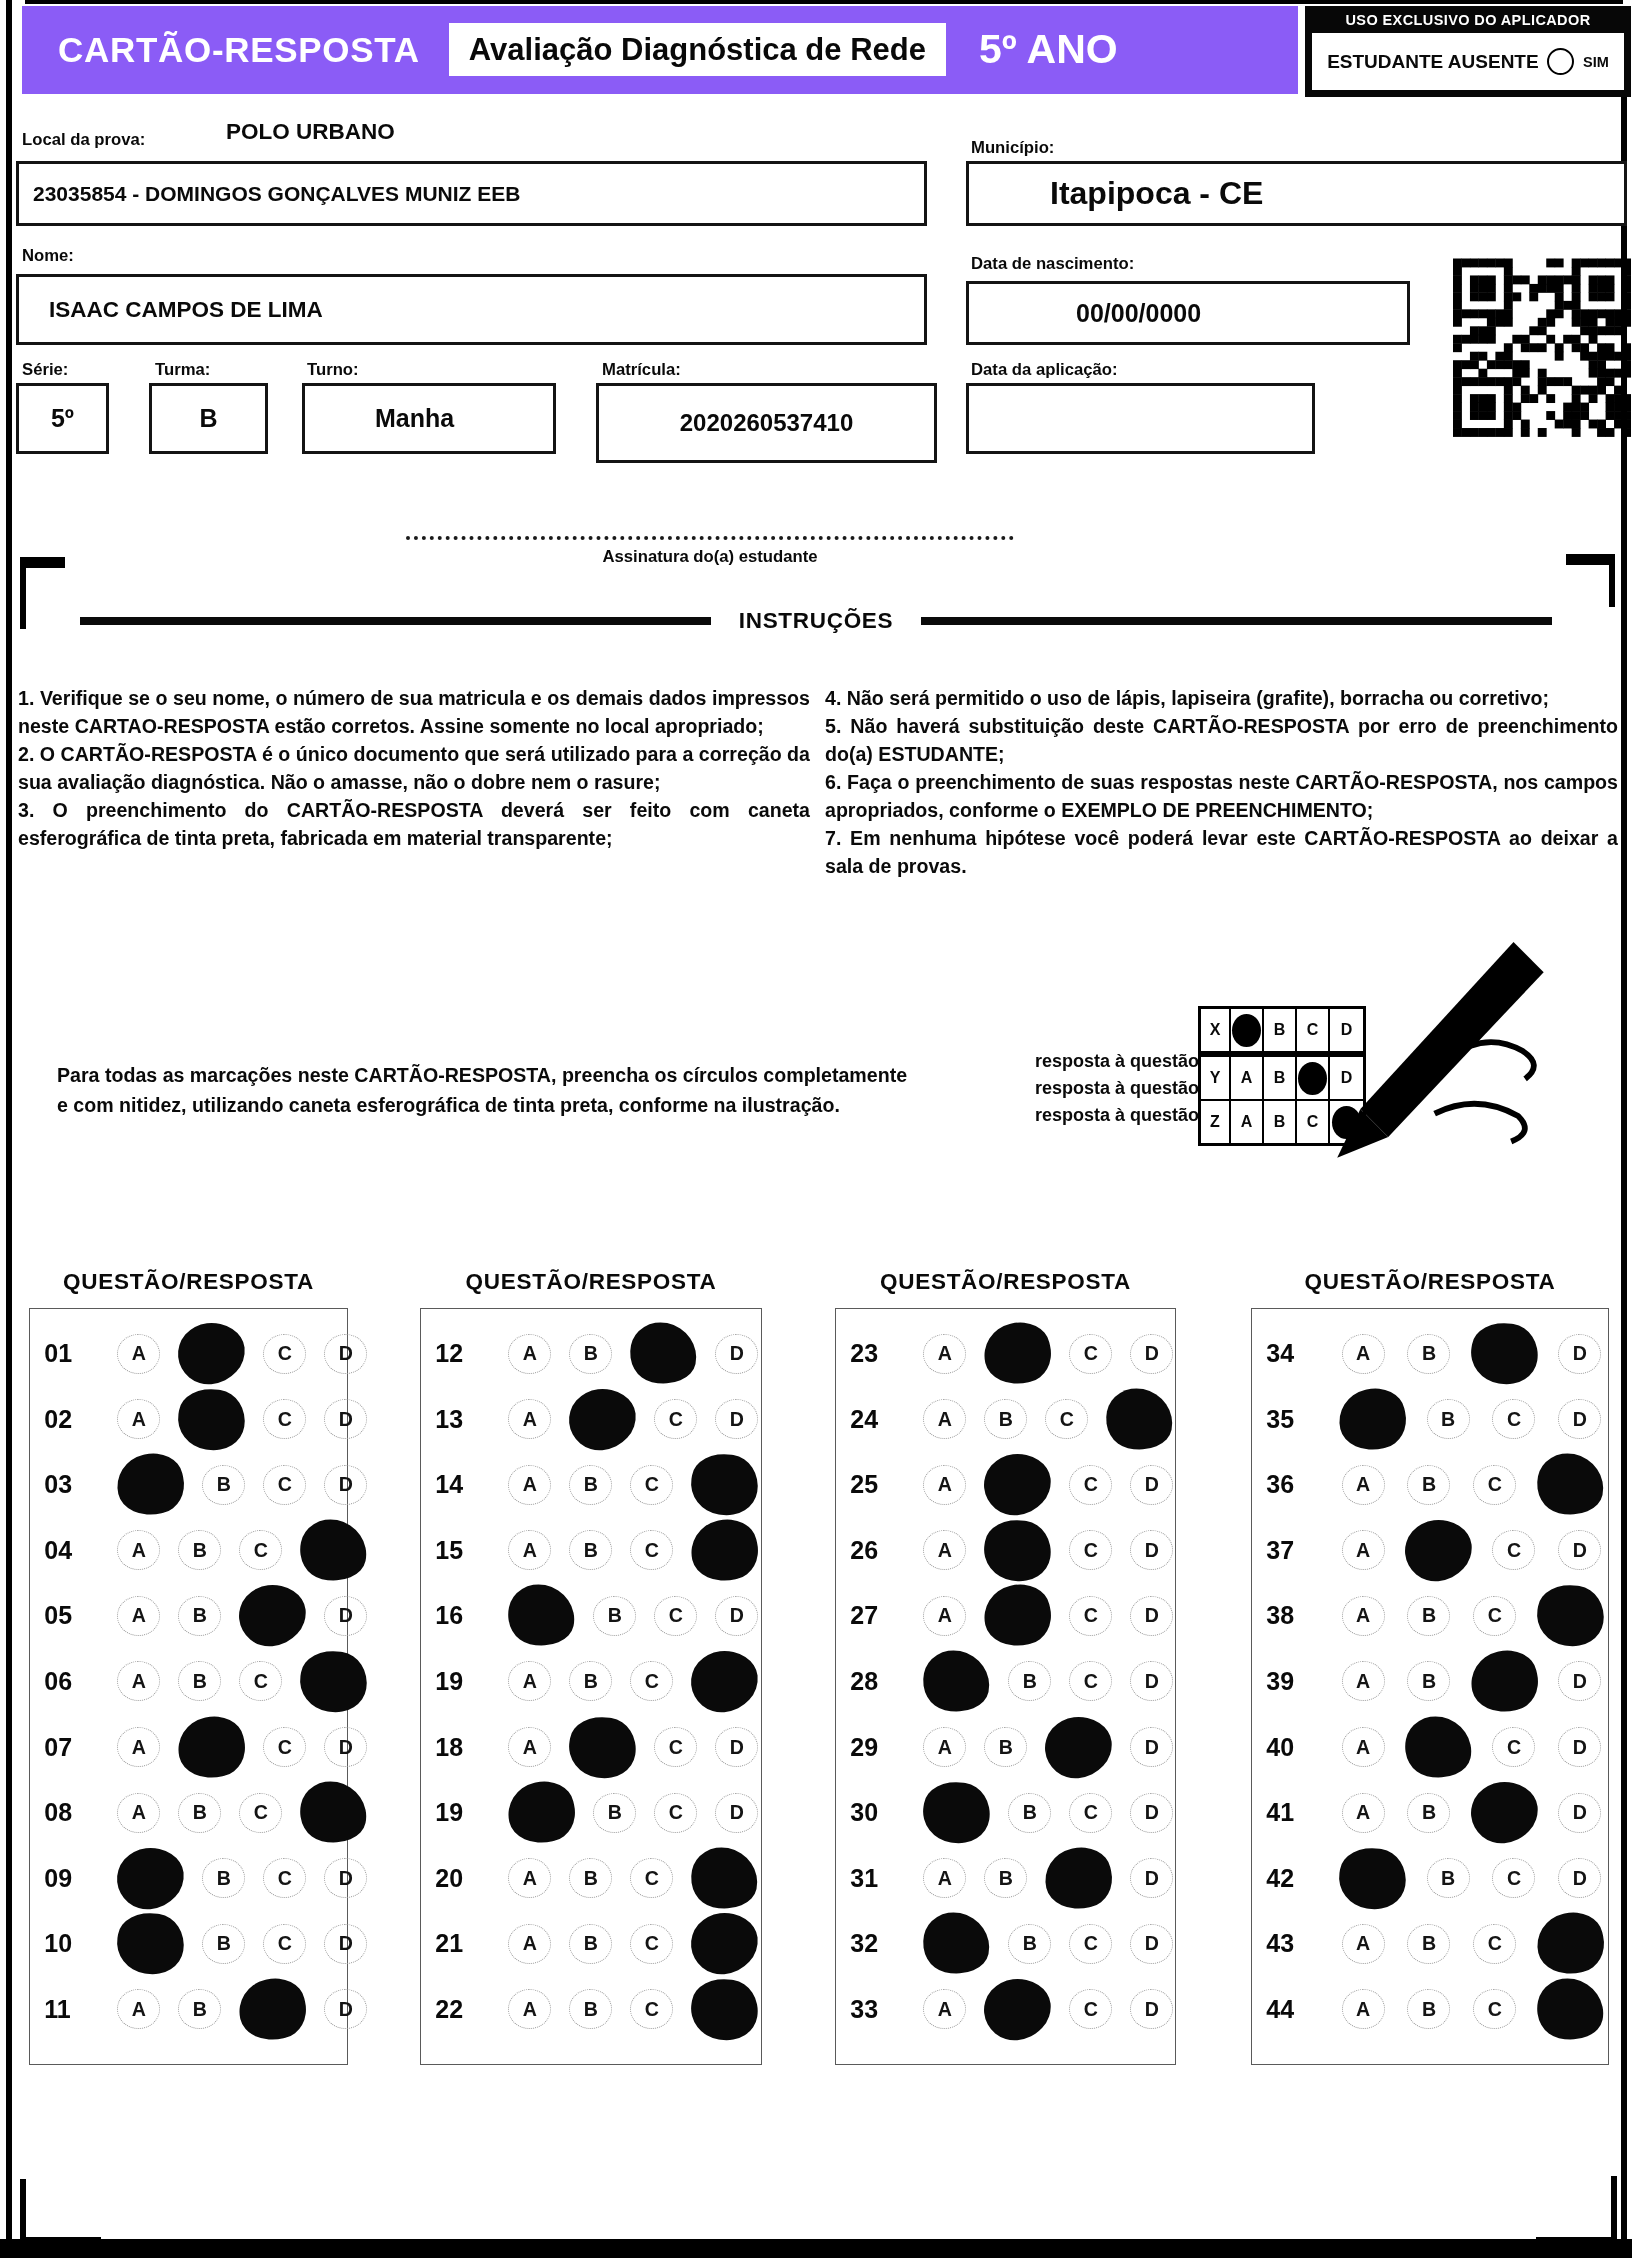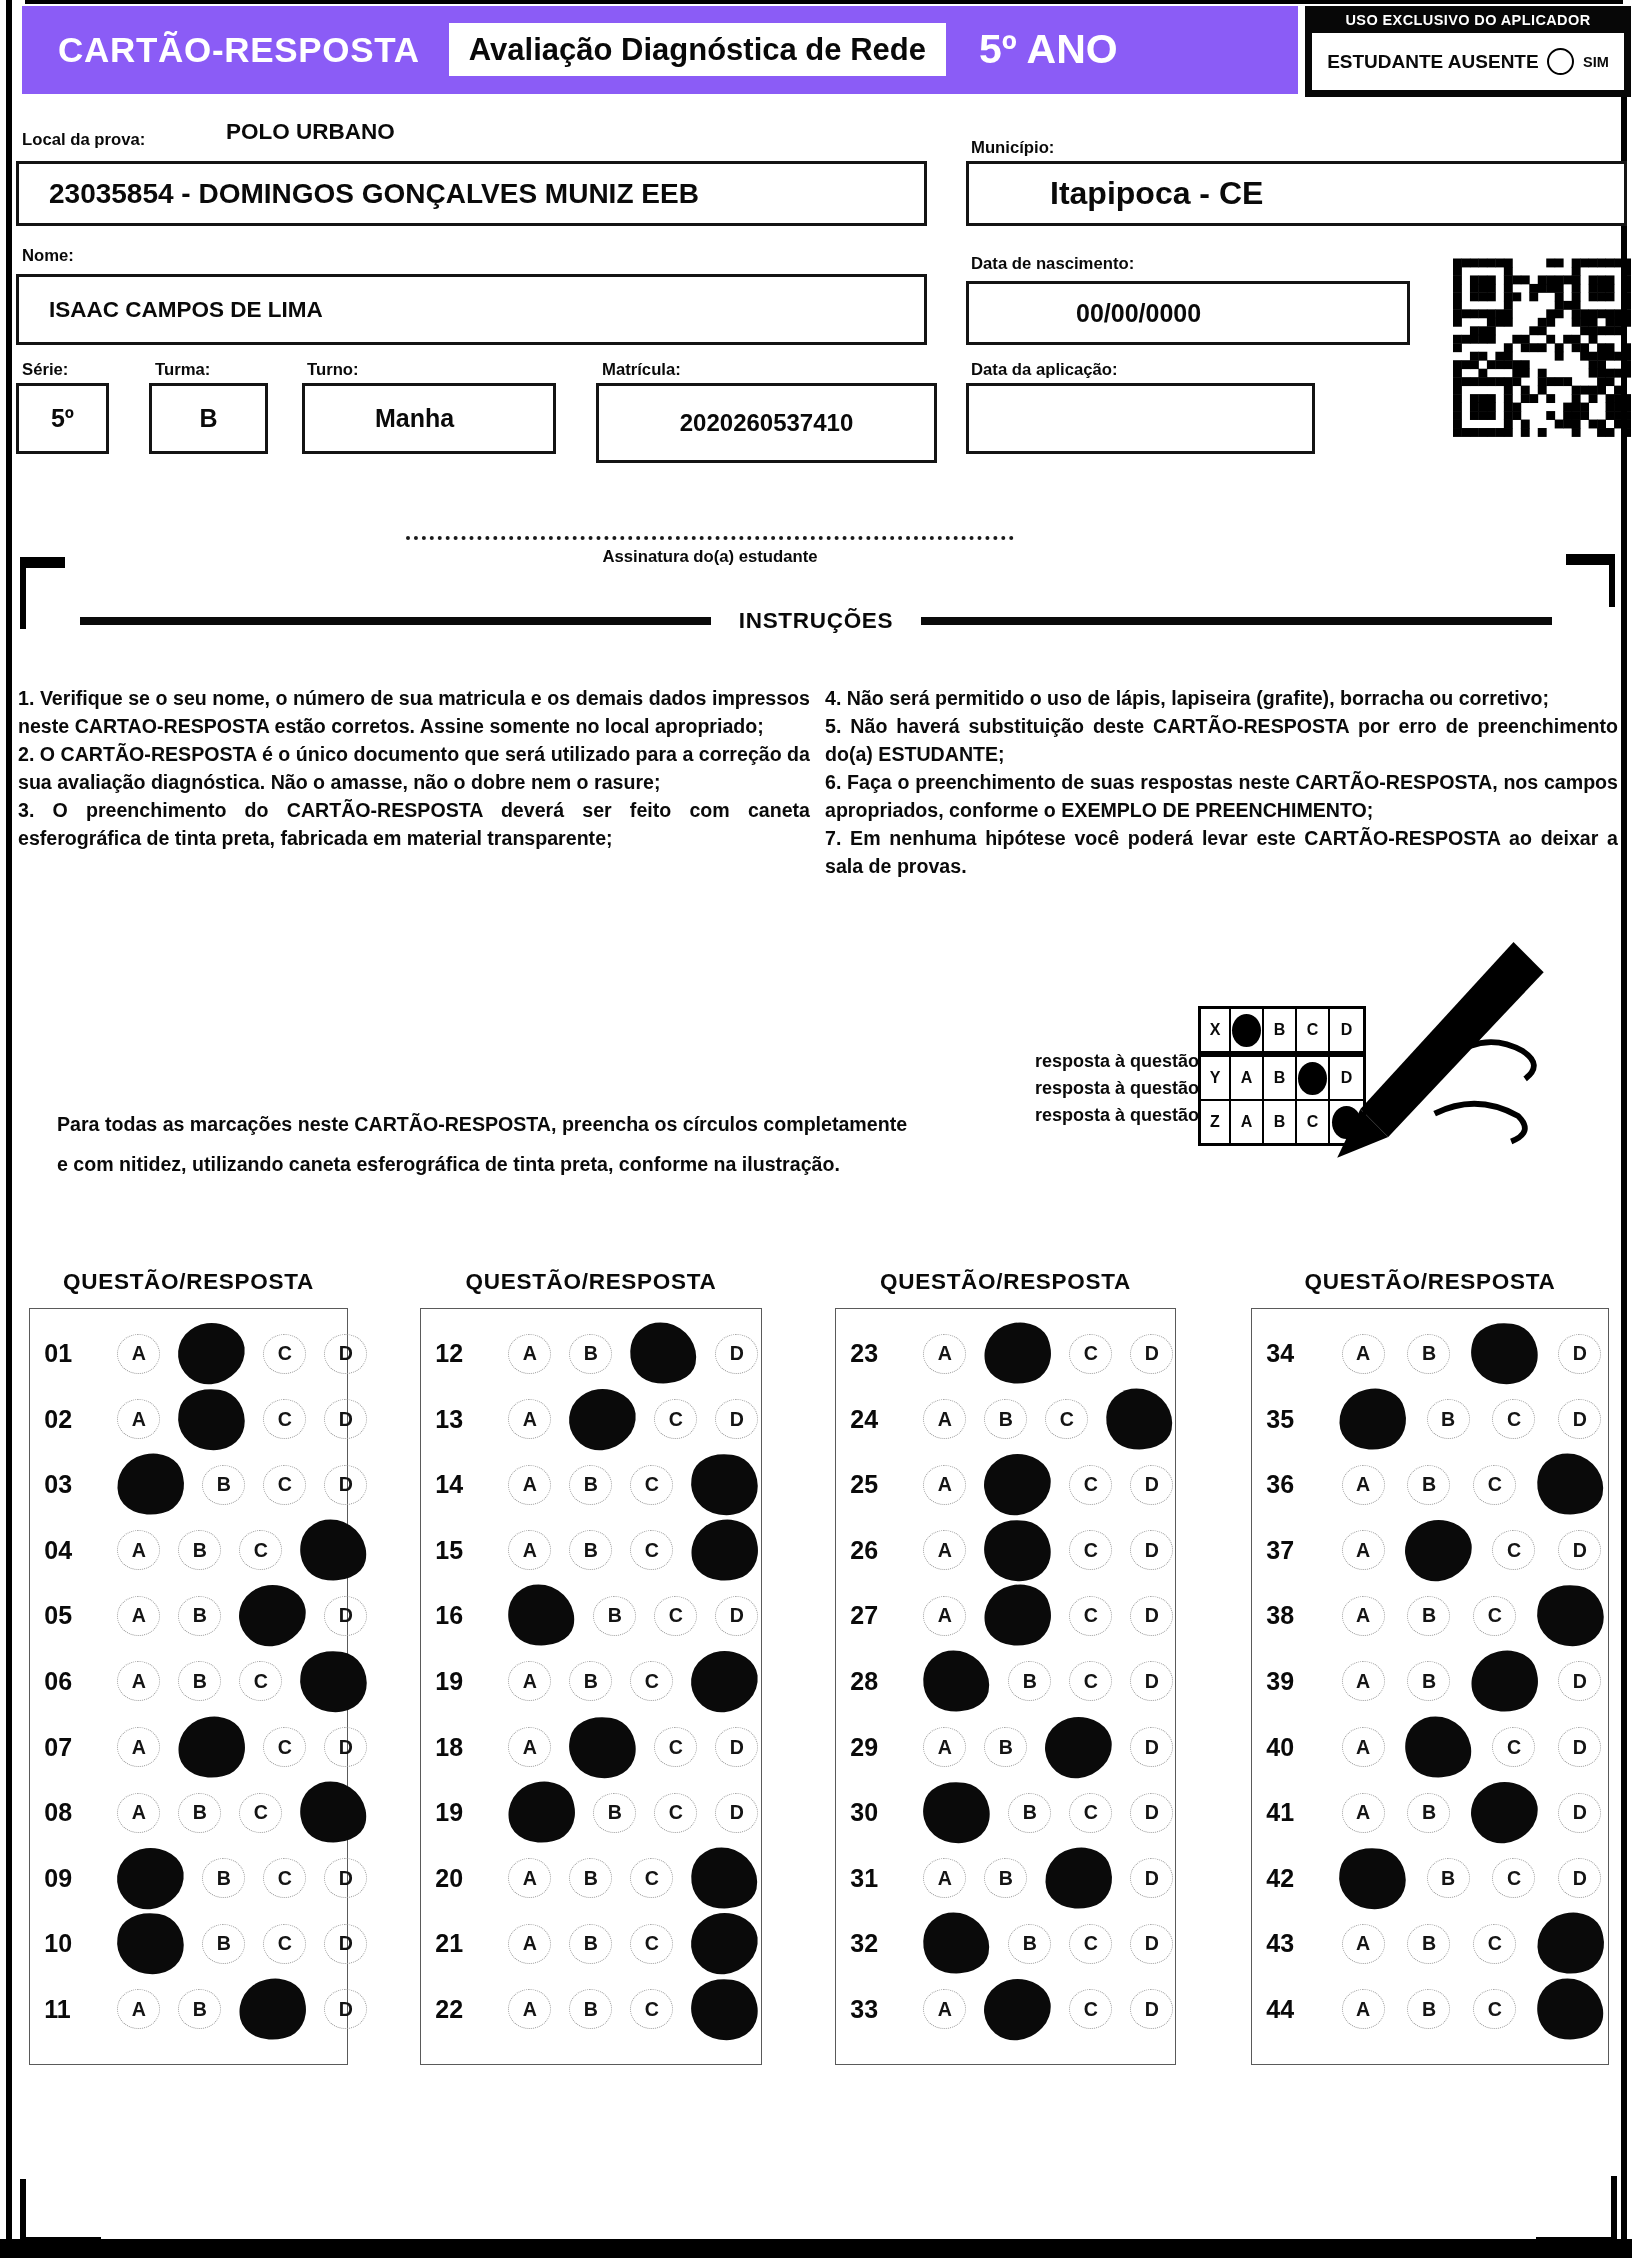--- a/index.html
+++ b/index.html
@@ -42,21 +42,21 @@
   .siglabel{position:absolute;left:406px;top:547px;width:608px;text-align:center;font-size:16.7px;font-weight:bold;}
 
   
   .insthead{position:absolute;left:80px;top:608px;width:1472px;display:flex;align-items:center;}
   .insthead .line{flex:1;height:8px;background:#0a0a0a;}
   .insthead .t{font-size:22.5px;font-weight:bold;margin:0 27.5px;letter-spacing:0.7px;}
   .instr{position:absolute;top:684px;font-size:19.6px;font-weight:bold;line-height:28px;text-align:justify;}
   .instrL{left:18px;width:792px;}
   .instrR{left:825px;width:793px;}
   .instr p{margin:0;}
-  .fillnote{position:absolute;left:57px;top:1060px;width:866px;font-size:19.6px;font-weight:bold;line-height:40px;margin-top:44px;}
+  .fillnote{position:absolute;left:57px;top:1060px;width:866px;font-size:19.6px;font-weight:bold;line-height:30px;}
   .exlabels{position:absolute;left:1035px;top:1048px;font-size:18px;font-weight:bold;line-height:27px;white-space:nowrap;}
 
   
   .exgrid{position:absolute;left:1198px;top:1006px;border:3.6px solid #000;background:#fff;}
   .exrow{display:flex;}
   .exrow.hr1{border-bottom:6.5px solid #000;}
   .exrow.hr2{border-bottom:2.2px solid #000;}
   .excell{width:33px;height:42px;display:flex;align-items:center;justify-content:center;
           font-weight:bold;font-size:16px;border-right:2.2px solid #000;box-sizing:border-box;}
   .excell.lab{width:30px;}
@@ -108,21 +108,21 @@
     <div class="apl-inner">
       <span class="apl-label">ESTUDANTE AUSENTE</span>
       <span class="apl-circle"></span>
       <span class="apl-sim">SIM</span>
     </div>
   </div>
 
   <span class="lbl" style="left:22px;top:130px;">Local da prova:</span>
   <span class="local-value">POLO URBANO</span>
   <div class="fbox" style="left:16px;top:161px;width:911px;height:65px;">
-    <span class="fval" style="padding-left:30px;font-size:28px;">23035854 - DOMINGOS GONÇALVES MUNIZ EEB</span>
+    <span class="fval" style="padding-left:14px;font-size:21px;">23035854 - DOMINGOS GONÇALVES MUNIZ EEB</span>
   </div>
 
   <span class="lbl" style="left:971px;top:138px;">Município:</span>
   <div class="fbox" style="left:966px;top:161px;width:661px;height:65px;">
     <span class="fval" style="padding-left:81px;font-size:32px;">Itapipoca - CE</span>
   </div>
 
   <span class="lbl" style="left:22px;top:246px;">Nome:</span>
   <div class="fbox" style="left:16px;top:274px;width:911px;height:71px;">
     <span class="fval" style="padding-left:30px;font-size:22.5px;">ISAAC CAMPOS DE LIMA</span>

